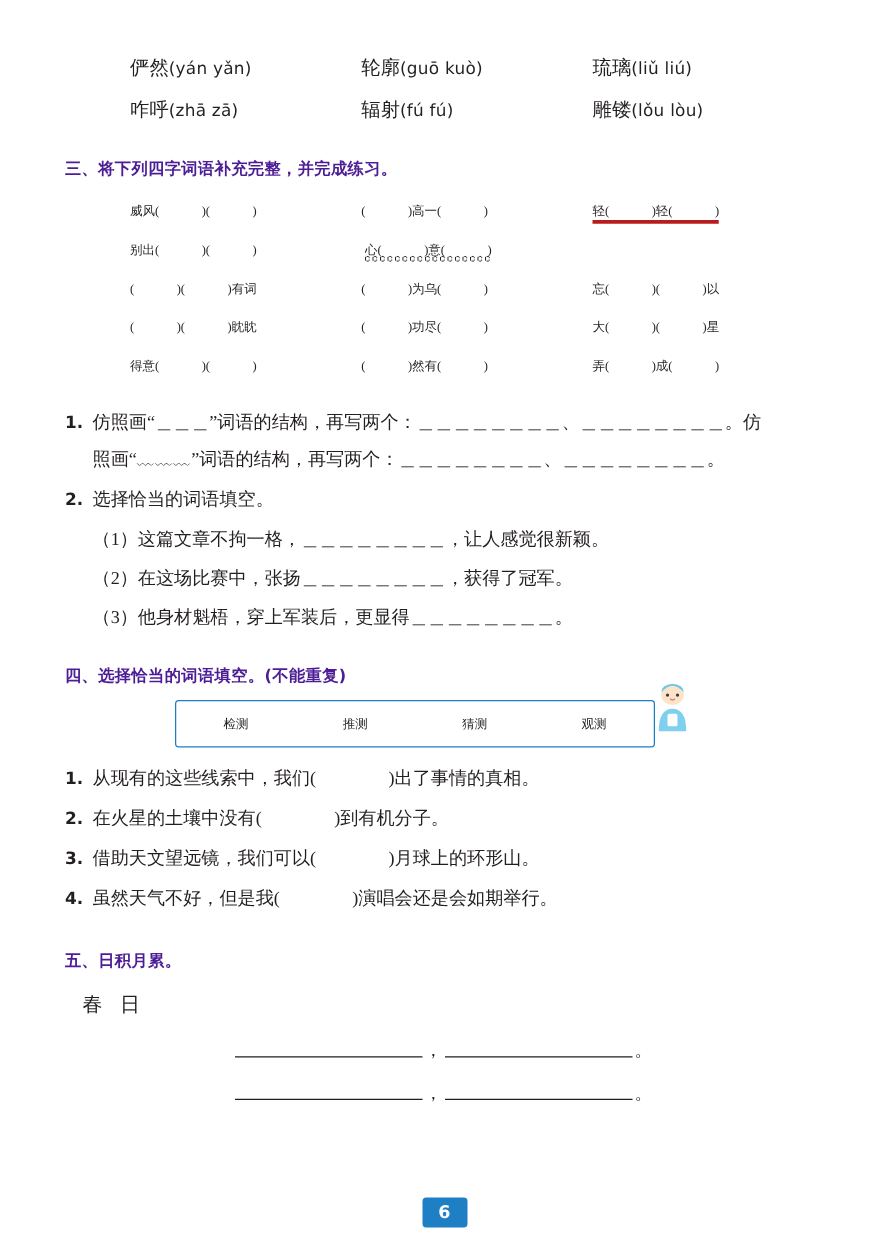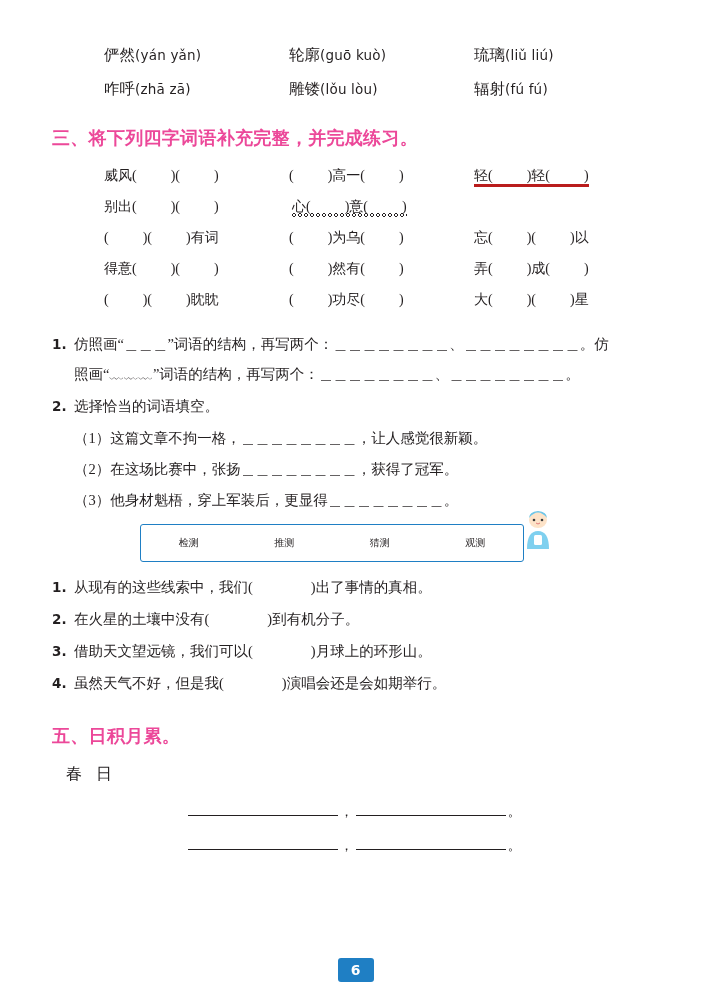--- a/index.html
+++ b/index.html
@@ -14,23 +14,23 @@
   .page{
     position:absolute;
     left:0;top:0;
     width:711px;height:1006px;
     box-sizing:border-box;
     padding:40px 52px 0 52px;
   }
 
   
   .section-head{
-    color:#ec4899;
+    color:#4c1d95;
     font-weight:bold;
-    font-size:18px;
+    font-size:13px;
     letter-spacing:0.3px;
     margin:0 0 10px 0;
     font-family:"DejaVu Sans", sans-serif;
   }
 
   
   .pinyin-block{
     margin:0 0 22px 0;
     padding-left:52px;
   }
@@ -44,21 +44,21 @@
   .pinyin-cell .han{font-size:15.5px;}
   .pinyin-cell .py{font-family:"DejaVu Sans", sans-serif;font-size:13.5px;letter-spacing:0.2px;}
 
   
   .idiom-grid{
     padding-left:52px;
     margin-bottom:14px;
   }
   .idiom-row{
     display:flex;
-    font-size:14px;
+    font-size:10px;
     line-height:31px;
   }
   .idiom-cell{
     width:188px;
     white-space:nowrap;
   }
   .pbl{display:inline-block;width:34px;}
   .uline{border-bottom:3px solid #b91c1c;padding-bottom:1px;}
   .wavy{
     border-bottom:none;
@@ -168,24 +168,24 @@
       </div>
       <div class="pinyin-cell">
         <span class="han">琉璃</span><span class="py">(liǔ  liú)</span>
       </div>
     </div>
     <div class="pinyin-row">
       <div class="pinyin-cell">
         <span class="han">咋呼</span><span class="py">(zhā  zā)</span>
       </div>
       <div class="pinyin-cell">
+        <span class="han">辐射</span><span class="py">(fú  fú)</span>
+      </div>
+      <div class="pinyin-cell">
         <span class="han">雕镂</span><span class="py">(lǒu  lòu)</span>
-      </div>
-      <div class="pinyin-cell">
-        <span class="han">辐射</span><span class="py">(fú  fú)</span>
       </div>
     </div>
   </div>
 
   <div class="section-head">三、将下列四字词语补充完整，并完成练习。</div>
 
   <div class="idiom-grid">
 
     <div class="idiom-row">
       <div class="idiom-cell">威风(<span class="pbl"></span>)(<span class="pbl"></span>)</div>
@@ -198,48 +198,49 @@
       <div class="idiom-cell"><span class="wavy">心(<span class="pbl"></span>)意(<span class="pbl"></span>)</span></div>
     </div>
 
     <div class="idiom-row">
       <div class="idiom-cell">(<span class="pbl"></span>)(<span class="pbl"></span>)有词</div>
       <div class="idiom-cell">(<span class="pbl"></span>)为乌(<span class="pbl"></span>)</div>
       <div class="idiom-cell">忘(<span class="pbl"></span>)(<span class="pbl"></span>)以</div>
     </div>
 
     <div class="idiom-row">
+      <div class="idiom-cell">(<span class="pbl"></span>)(<span class="pbl"></span>)眈眈</div>
+      <div class="idiom-cell">(<span class="pbl"></span>)功尽(<span class="pbl"></span>)</div>
+      <div class="idiom-cell">大(<span class="pbl"></span>)(<span class="pbl"></span>)星</div>
+    </div>
+
+    <div class="idiom-row">
       <div class="idiom-cell">得意(<span class="pbl"></span>)(<span class="pbl"></span>)</div>
       <div class="idiom-cell">(<span class="pbl"></span>)然有(<span class="pbl"></span>)</div>
       <div class="idiom-cell">弄(<span class="pbl"></span>)成(<span class="pbl"></span>)</div>
-    </div>
-
-    <div class="idiom-row">
-      <div class="idiom-cell">(<span class="pbl"></span>)(<span class="pbl"></span>)眈眈</div>
-      <div class="idiom-cell">(<span class="pbl"></span>)功尽(<span class="pbl"></span>)</div>
-      <div class="idiom-cell">大(<span class="pbl"></span>)(<span class="pbl"></span>)星</div>
     </div>
   </div>
 
   <div class="qitem">
     <div class="qnum">1.</div>
     <div class="qbody">
       <div>仿照画“＿＿＿”词语的结构，再写两个：＿＿＿＿＿＿＿＿、＿＿＿＿＿＿＿＿。仿</div>
       <div>照画“﹏﹏﹏”词语的结构，再写两个：＿＿＿＿＿＿＿＿、＿＿＿＿＿＿＿＿。</div>
     </div>
   </div>
 
   <div class="qitem">
     <div class="qnum">2.</div>
     <div class="qbody">选择恰当的词语填空。</div>
   </div>
   <div class="sub">（1）这篇文章不拘一格，＿＿＿＿＿＿＿＿，让人感觉很新颖。</div>
   <div class="sub">（2）在这场比赛中，张扬＿＿＿＿＿＿＿＿，获得了冠军。</div>
   <div class="sub">（3）他身材魁梧，穿上军装后，更显得＿＿＿＿＿＿＿＿。</div>
 
+  <div class="section-head" style="margin-top:22px;">四、选择恰当的词语填空。(不能重复)</div>
 
   <div class="wordbox">
     <span>检测</span>
     <span>推测</span>
     <span>猜测</span>
     <span>观测</span>
     <svg class="mascot" viewBox="0 0 34 44">
       <ellipse cx="17" cy="11" rx="9" ry="8" fill="#fde3c8"></ellipse>
       <path d="M8 9 Q17 -2 26 9 Q26 3 17 2 Q8 3 8 9Z" fill="#6ec6e8"></path>
       <circle cx="13" cy="11" r="1.3" fill="#3a3a3a"></circle>

